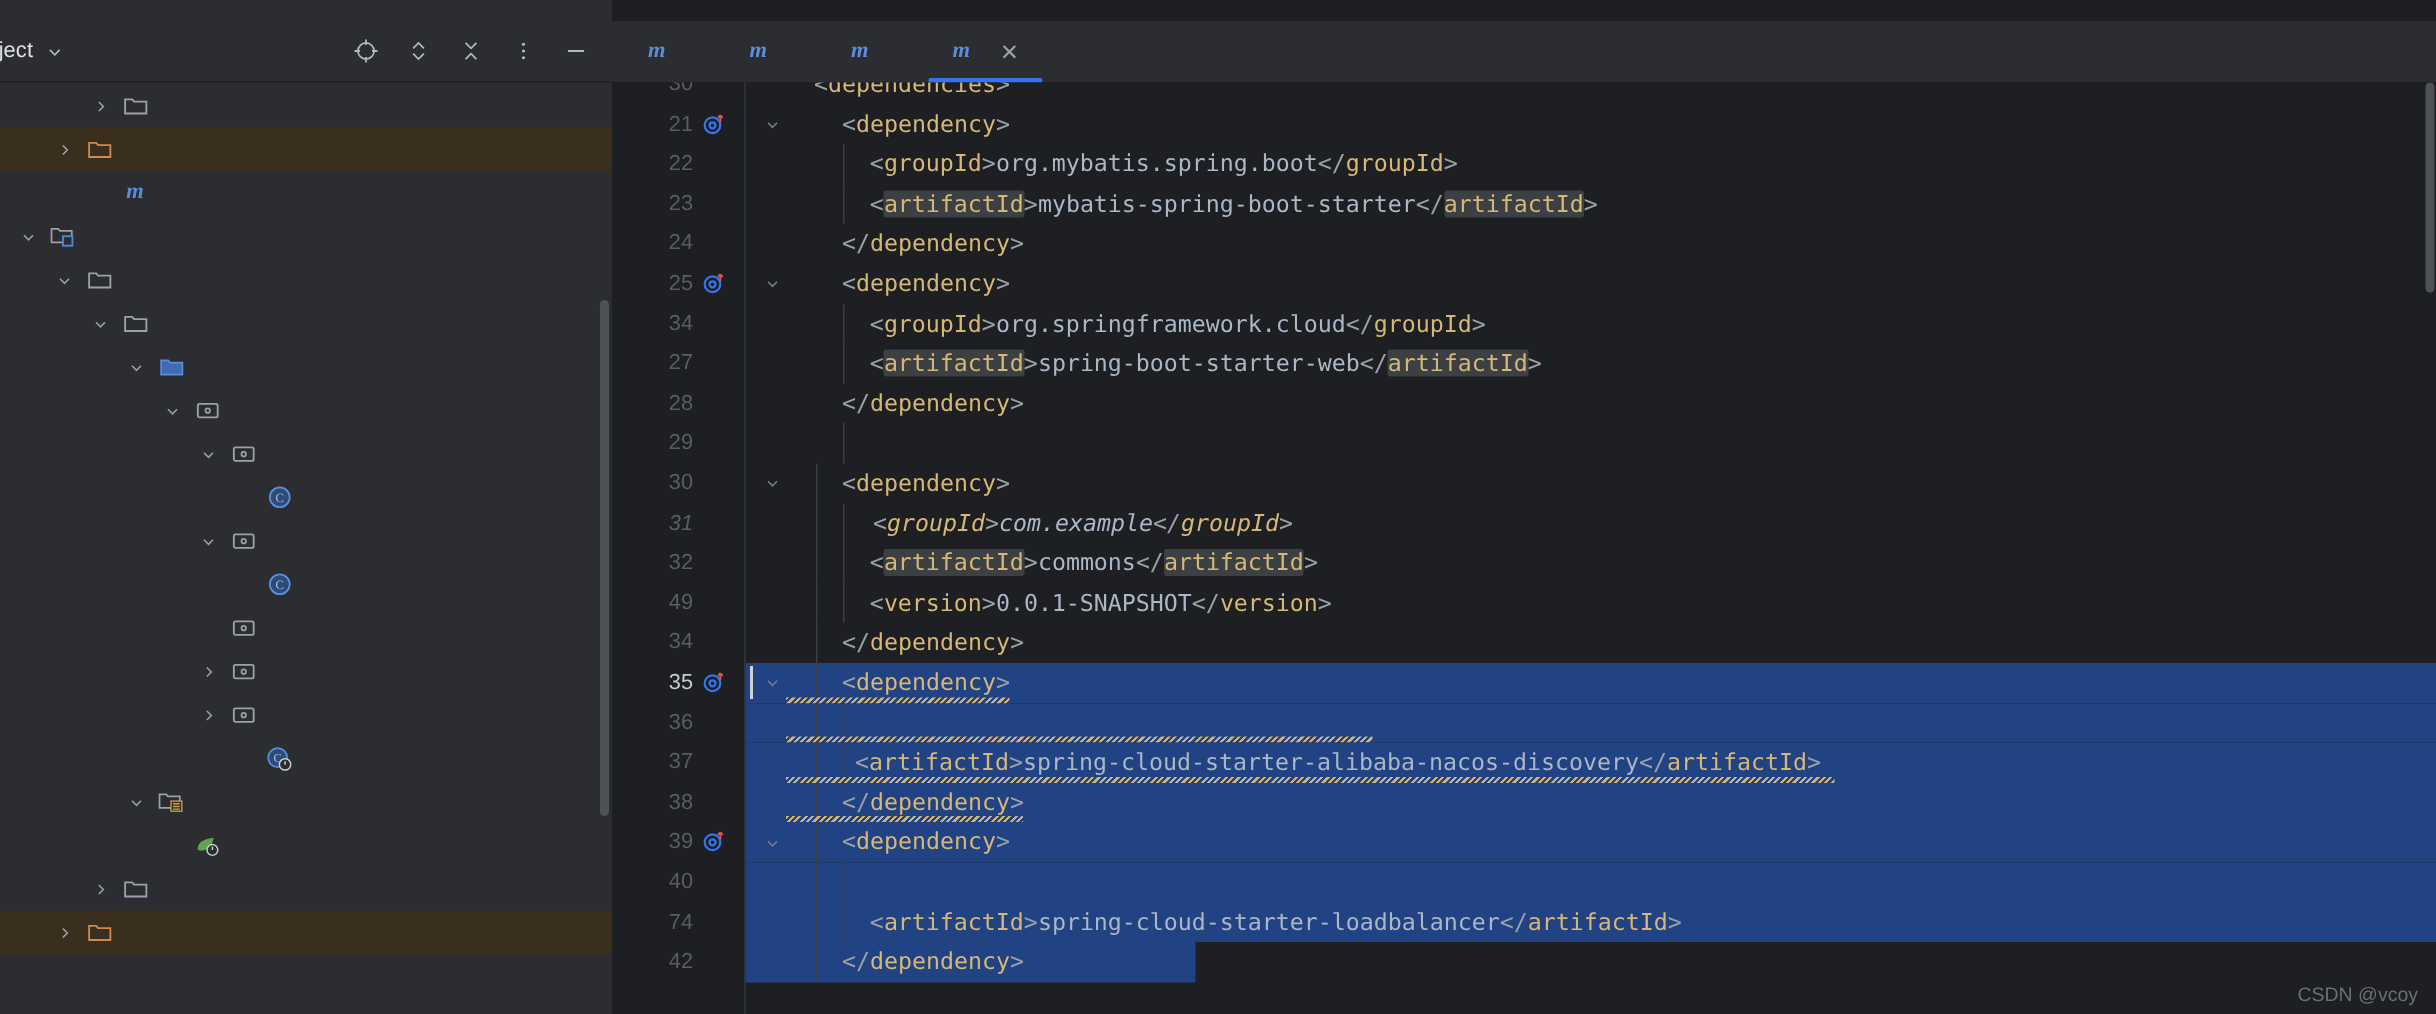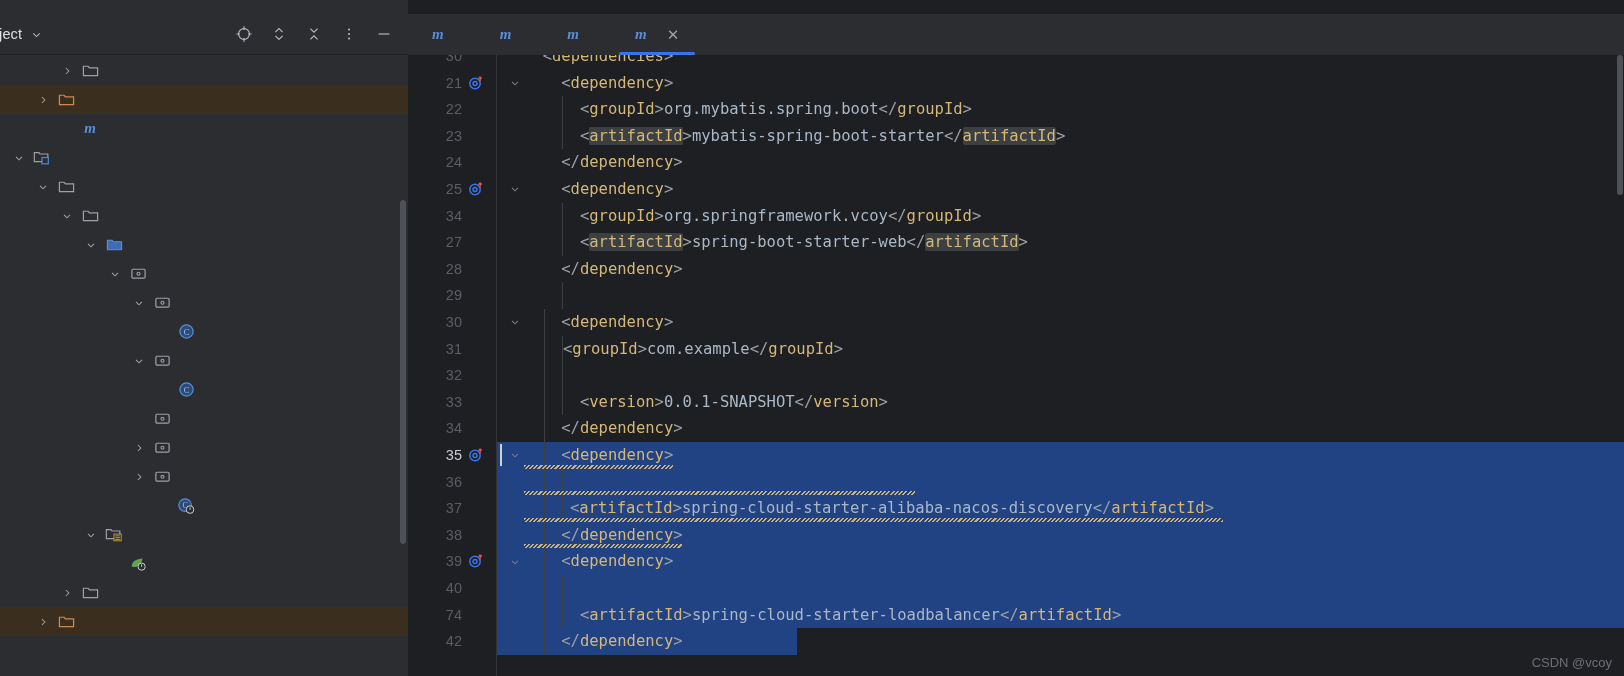--- a/index.html
+++ b/index.html
@@ -537,21 +537,21 @@
             <span class="fold">
               <svg width="12" height="12" viewBox="0 0 16 16">
                 <path d="M4 6.5 L8 10.5 L12 6.5" fill="none" stroke="currentColor" stroke-width="1.4"></path>
               </svg>
             </span>
             <span class="ltext" style="left:153.28px"><span class="br">&lt;</span><span class="tg">dependency</span><span class="br">&gt;</span></span>
           </div>
           <div class="line" style="top: 147.6px;">
             <span class="lnum">34</span>
             <div class="guide" style="left:154.28px"></div>
-            <span class="ltext" style="left:171.92000000000002px"><span class="br">&lt;</span><span class="tg">groupId</span><span class="br">&gt;</span><span class="tx">org.springframework.vcoy</span><span class="br">&lt;/</span><span class="tg">groupId</span><span class="br">&gt;</span></span>
+            <span class="ltext" style="left:171.92000000000002px"><span class="br">&lt;</span><span class="tg">groupId</span><span class="br">&gt;</span><span class="tx">org.springframework.cloud</span><span class="br">&lt;/</span><span class="tg">groupId</span><span class="br">&gt;</span></span>
           </div>
           <div class="line" style="top: 174.2px;">
             <span class="lnum">27</span>
             <div class="guide" style="left:154.28px"></div>
             <span class="ltext" style="left:171.92000000000002px"><span class="br">&lt;</span><span class="tg hlbox">artifactId</span><span class="br">&gt;</span><span class="tx">spring-boot-starter-web</span><span class="br">&lt;/</span><span class="tg hlbox">artifactId</span><span class="br">&gt;</span></span>
           </div>
           <div class="line" style="top: 200.8px;">
             <span class="lnum">28</span>
             <span class="ltext" style="left:153.28px"><span class="br">&lt;/</span><span class="tg">dependency</span><span class="br">&gt;</span></span>
           </div>
@@ -563,33 +563,34 @@
           <div class="line" style="top: 254px;">
             <span class="lnum">30</span>
             <span class="fold">
               <svg width="12" height="12" viewBox="0 0 16 16">
                 <path d="M4 6.5 L8 10.5 L12 6.5" fill="none" stroke="currentColor" stroke-width="1.4"></path>
               </svg>
             </span>
             <div class="guide" style="left:135.64px"></div>
             <span class="ltext" style="left:153.28px"><span class="br">&lt;</span><span class="tg">dependency</span><span class="br">&gt;</span></span>
           </div>
-          <div class="line" style="top: 280.6px;">
+          <div class="line" style="top: 280.6px; font-style: italic;">
             <span class="lnum">31</span>
             <div class="guide" style="left:154.28px"></div>
             <div class="guide" style="left:135.64px"></div>
-            <span class="ltext" style="left:155px"><span class="br">&lt;</span><span class="tg">groupId</span><span class="br">&gt;</span><span class="tx">com.example</span><span class="br">&lt;/</span><span class="tg">groupId</span><span class="br">&gt;</span></span>
+            <span class="ltext" style="left:174px"><span class="br">&lt;</span><span class="tg">groupId</span><span class="br">&gt;</span><span class="tx">com.example</span><span class="br">&lt;/</span><span class="tg">groupId</span><span class="br">&gt;</span></span>
           </div>
           <div class="line" style="top: 307.2px;">
             <span class="lnum">32</span>
             <div class="guide" style="left:154.28px"></div>
             <div class="guide" style="left:135.64px"></div>
+            <span class="ltext" style="left:171.92000000000002px"><span class="br">&lt;</span><span class="tg hlbox">artifactId</span><span class="br">&gt;</span><span class="tx">commons</span><span class="br">&lt;/</span><span class="tg hlbox">artifactId</span><span class="br">&gt;</span></span>
           </div>
           <div class="line" style="top: 333.8px;">
-            <span class="lnum">33</span>
+            <span class="lnum">49</span>
             <div class="guide" style="left:154.28px"></div>
             <div class="guide" style="left:135.64px"></div>
             <span class="ltext" style="left:171.92000000000002px"><span class="br">&lt;</span><span class="tg">version</span><span class="br">&gt;</span><span class="tx">0.0.1-SNAPSHOT</span><span class="br">&lt;/</span><span class="tg">version</span><span class="br">&gt;</span></span>
           </div>
           <div class="line" style="top: 360.4px;">
             <span class="lnum">34</span>
             <div class="guide" style="left:135.64px"></div>
             <span class="ltext" style="left:153.28px"><span class="br">&lt;/</span><span class="tg">dependency</span><span class="br">&gt;</span></span>
           </div>
           <div class="line" style="top: 387px;">

